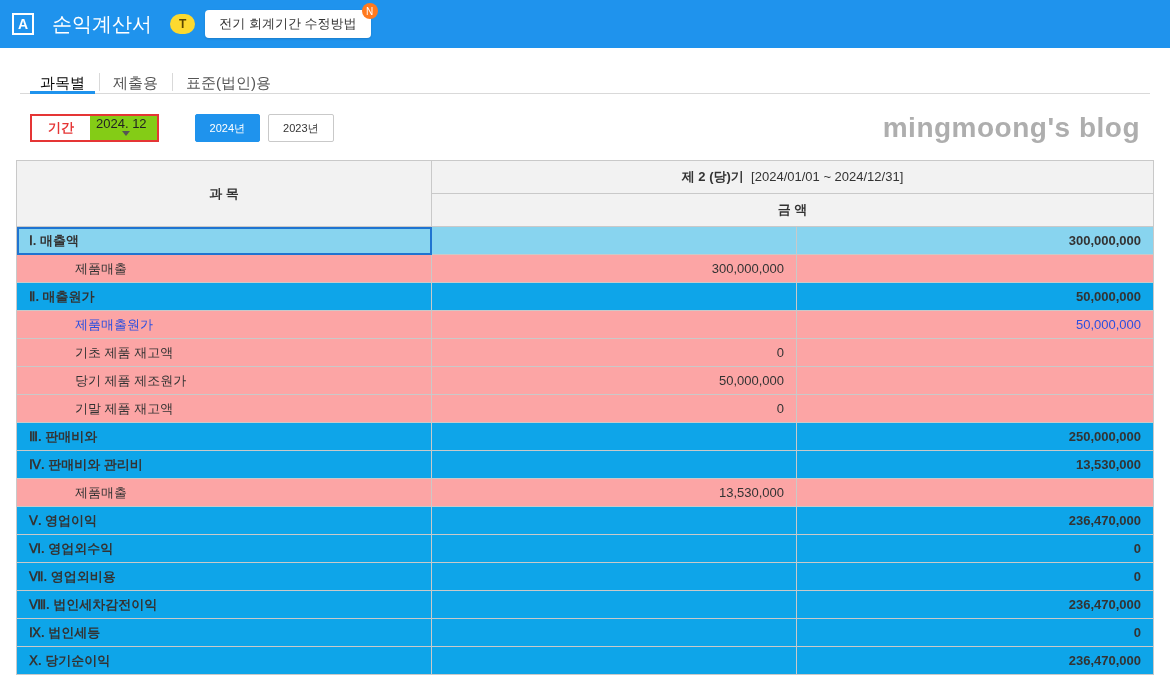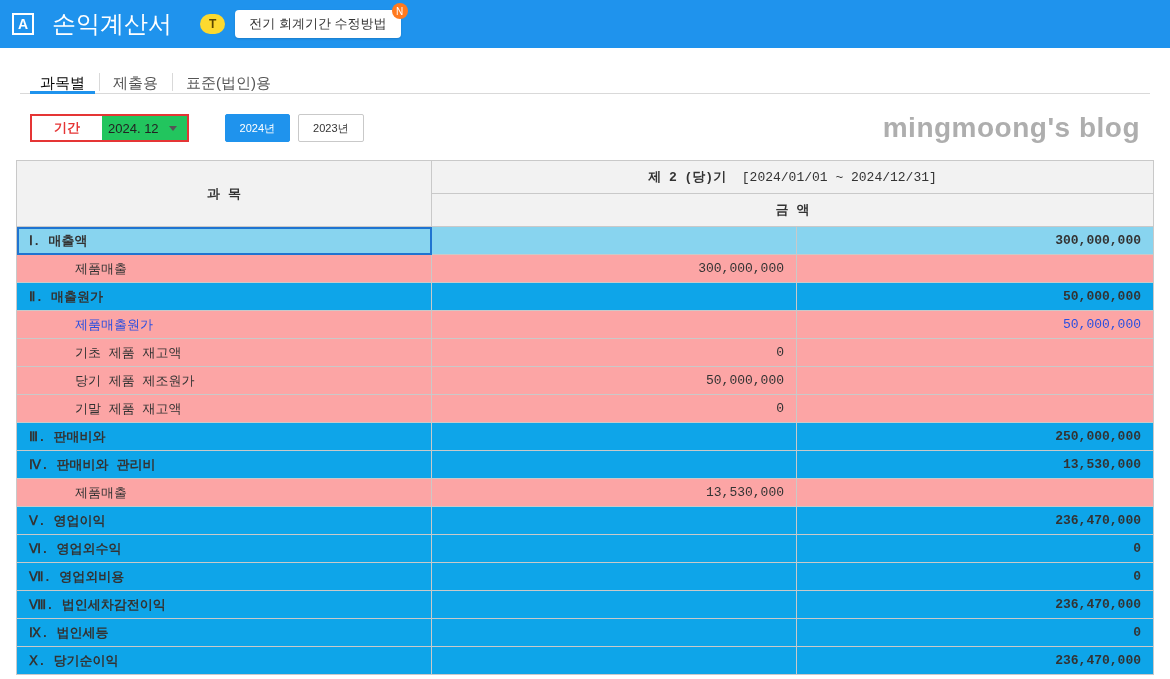--- a/index.html
+++ b/index.html
@@ -1,47 +1,47 @@
 <!DOCTYPE html>
 <html><head>
   <meta charset="utf-8">
   <style>
     * { box-sizing: border-box; margin: 0; padding: 0; }
     body { font-family: "Malgun Gothic", "Segoe UI", Arial, sans-serif; font-size: 13px; color: #333; background: #fff; }
 
     
     .header-bar { background: #1f93ed; height: 48px; display: flex; align-items: center; padding-left: 12px; color: #fff; }
     .app-icon { width: 22px; height: 22px; border: 2px solid #fff; display: flex; align-items: center; justify-content: center; font-weight: bold; font-size: 14px; color: #fff; margin-right: 18px; }
-    .page-title { font-size: 24px; font-weight: 400; margin-right: 28px; }
+    .page-title { font-size: 20px; font-weight: 400; margin-right: 18px; }
     .t-badge { background: #fcd92f; color: #5a4600; font-weight: bold; font-size: 12px; padding: 3px 9px; border-radius: 10px; margin-right: 10px; }
     .info-chip { position: relative; background: #fff; color: #333; font-size: 13px; padding: 5px 14px; border-radius: 4px; box-shadow: 0 1px 2px rgba(0,0,0,.15); }
     .info-chip .n-dot { position: absolute; top: -7px; right: -7px; background: #ff7a1f; color: #fff; font-size: 10px; width: 16px; height: 16px; border-radius: 50%; display: flex; align-items: center; justify-content: center; }
 
     
     .tabs-wrap { padding: 18px 20px 0; }
     .tabs { display: flex; padding: 0 6px; border-bottom: 1px solid #d9d9d9; }
     .tab { padding: 8px 14px 0; font-size: 15px; color: #555; cursor: pointer; position: relative; }
     .tab + .tab::before { content: ""; position: absolute; left: 0; top: 7px; height: 18px; width: 1px; background: #d9d9d9; }
     .tab.active { color: #000; font-weight: 500; }
     .tab.active::after { content: ""; position: absolute; left: 4px; right: 4px; bottom: -1px; height: 3px; background: #1f93ed; }
 
     
     .controls { display: flex; align-items: center; padding: 18px 30px 16px; position: relative; }
     .period-box { border: 2px solid #e53535; display: inline-flex; align-items: center; height: 28px; margin-right: 36px; }
-    .period-label { color: #e53535; font-weight: 600; padding: 0 22px; font-size: 13px; }
-    .period-sel { display: inline-flex; align-items: center; padding: 0 10px 0 6px; font-size: 13px; color: #222; height: 100%; background: #22c55e; }
+    .period-label { color: #e53535; font-weight: 600; padding: 0 16px; font-size: 13px; }
+    .period-sel { display: inline-flex; align-items: center; padding: 0 10px 0 6px; font-size: 13px; color: #222; height: 100%; background: #84cc16; flex-direction: column; }
     .period-sel .chev { margin-left: 10px; width: 0; height: 0; border-left: 4px solid transparent; border-right: 4px solid transparent; border-top: 5px solid #555; }
     .yr-btn { height: 28px; padding: 0 14px; font-size: 11px; border: 1px solid #c9c9c9; background: #fff; color: #333; cursor: pointer; margin-right: 8px; border-radius: 2px; }
     .yr-btn.active { background: #1f93ed; border-color: #1f93ed; color: #fff; }
     .watermark { margin-left: auto; color: #aeaeae; font-size: 28px; font-weight: 600; letter-spacing: .5px; }
 
     
     .tbl-wrap { padding: 0 16px 20px; }
     table.fin { width: 100%; border-collapse: collapse; border: 1px solid #bfbfbf; }
-    table.fin th, table.fin td { border: 1px solid #c9c9c9; font-family: Liberation Mono, monospace; }
+    table.fin th, table.fin td { border: 1px solid #c9c9c9; }
     table.fin thead th { background: #f2f2f2; font-weight: 600; text-align: center; padding: 7px 8px; color: #333; }
     table.fin thead th .period-range { font-weight: 500; }
     table.fin td { height: 28px; padding: 0 12px; font-size: 13px; }
     table.fin td.lbl { text-align: left; }
     table.fin td.amt { text-align: right; }
     tr.lv0 td { background: #0ea5e9; font-weight: 600; }
     tr.lv1 td { background: #fca5a5; }
     td.lbl .pad1 { padding-left: 46px; display: inline-block; }
     tr.selected td { background: #88d4ef !important; }
     tr.selected td.lbl { outline: 2px solid #1f74d1; outline-offset: -2px; }

